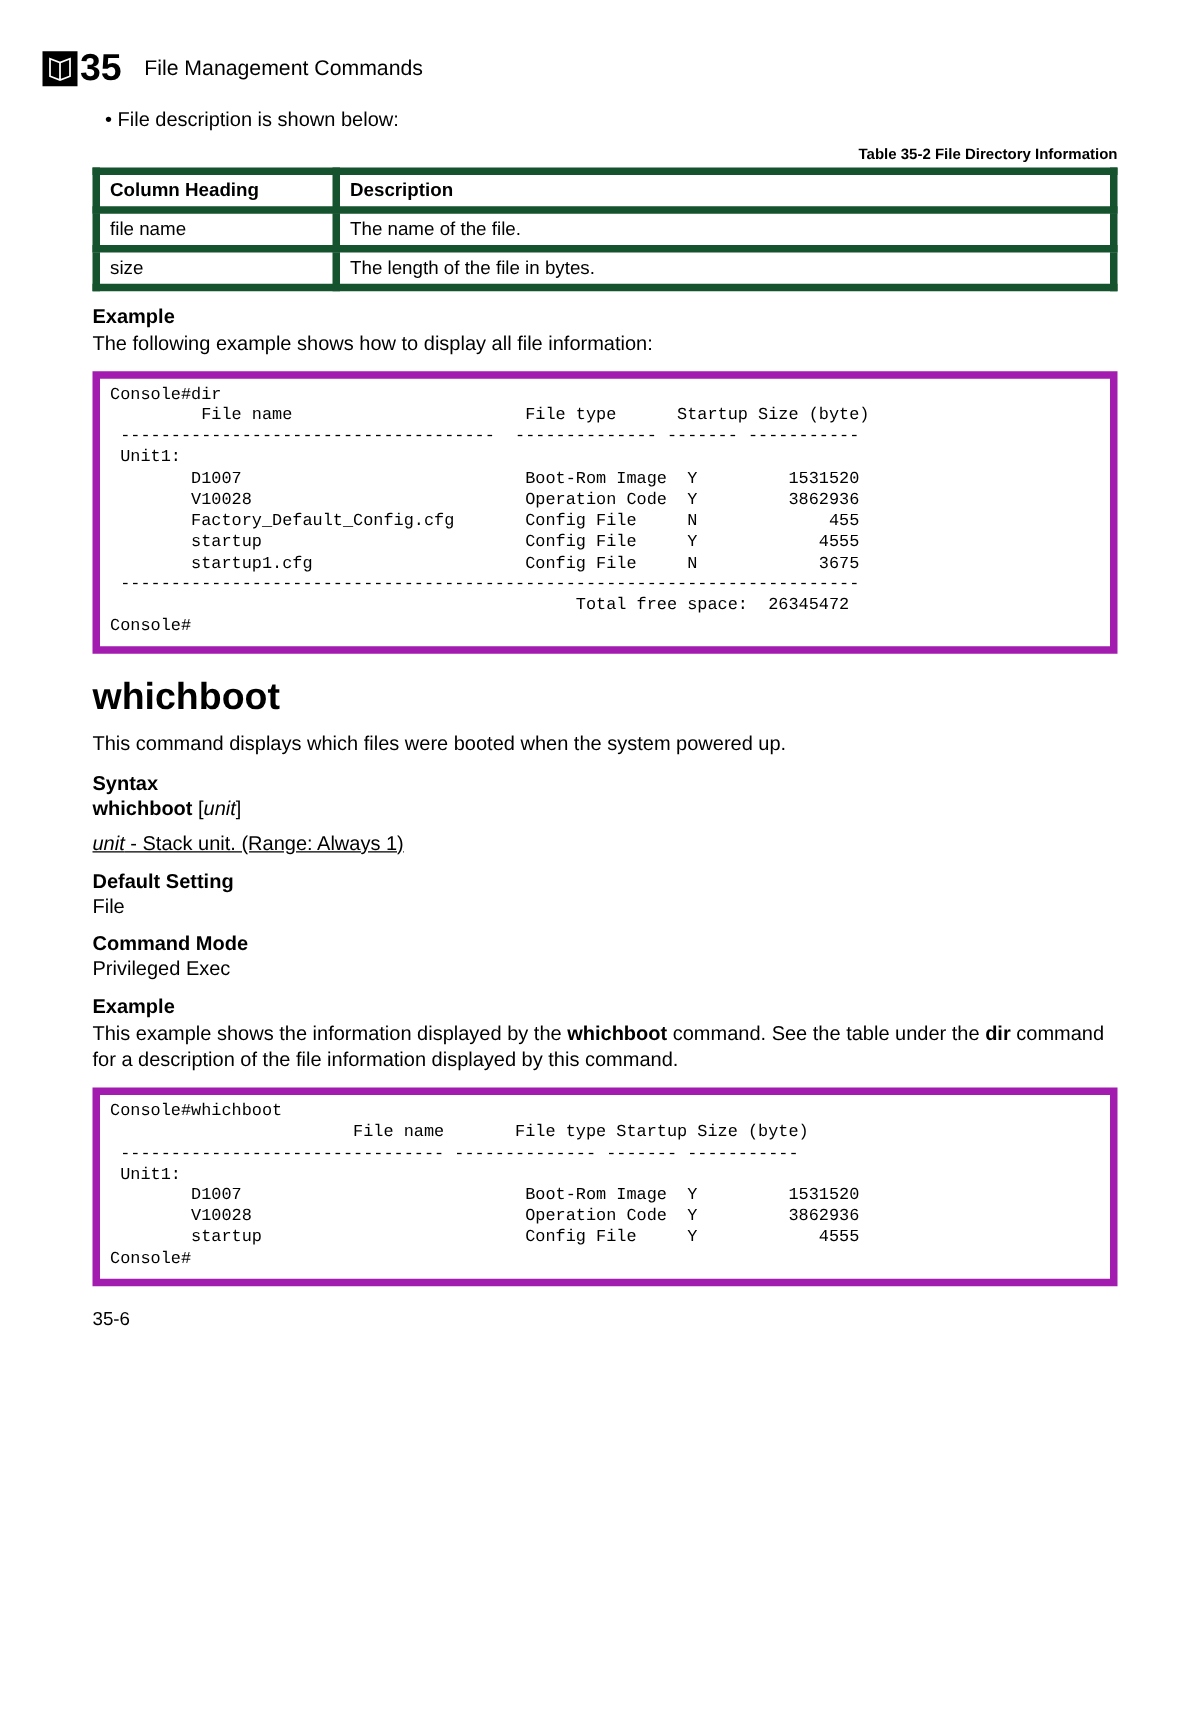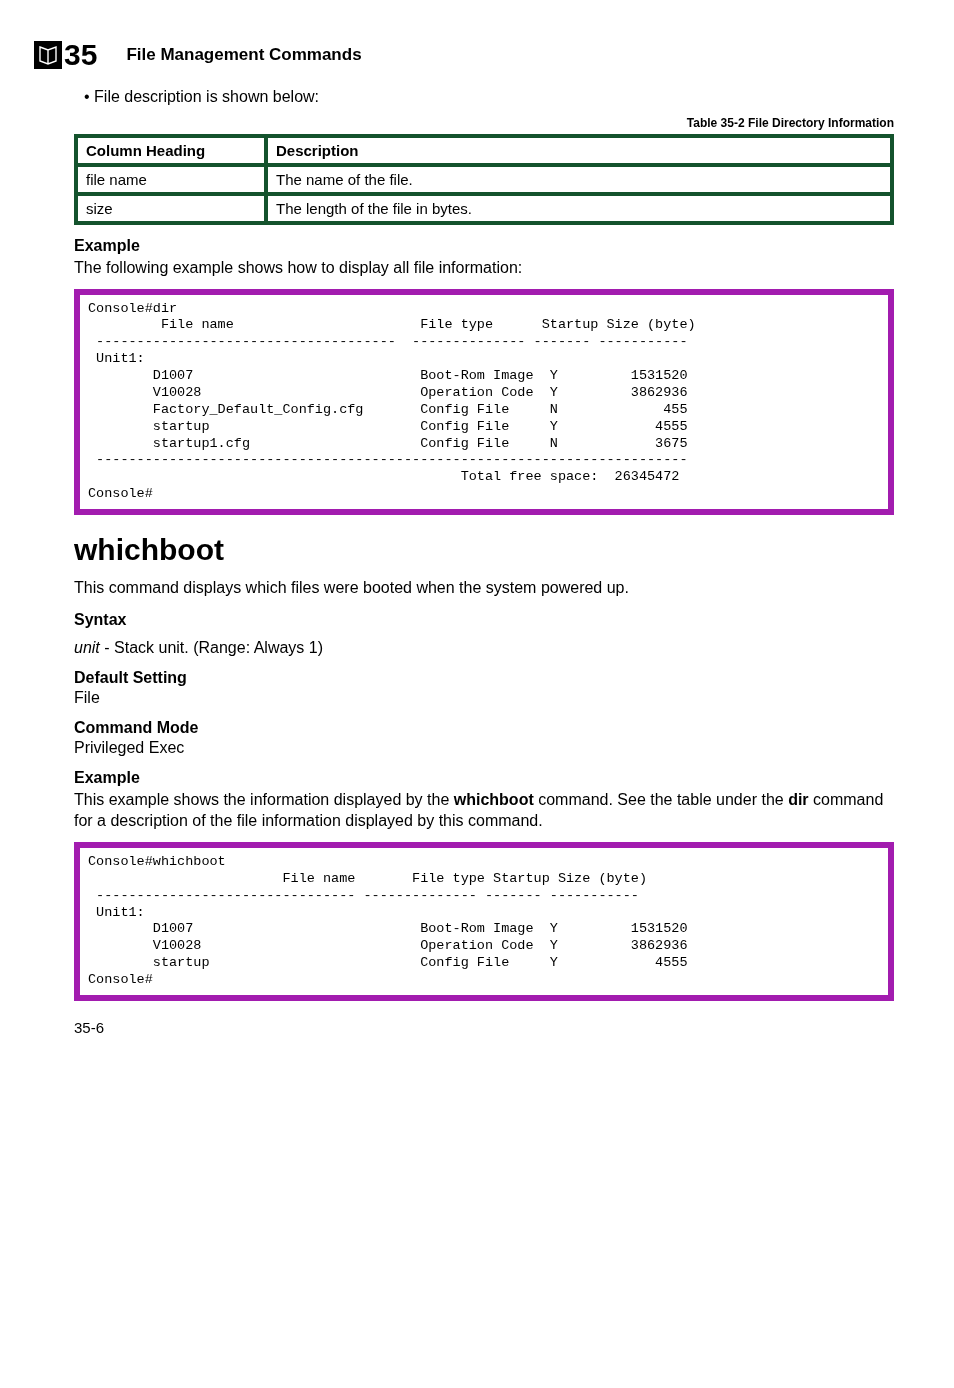--- a/index.html
+++ b/index.html
@@ -40,22 +40,22 @@
   }
   .chapnum-5 {
     font-family: "Arial Black", Arial, sans-serif;
     font-weight: 900;
     font-size: 30px;
     line-height: 1;
     margin-right: 10px;
   }
   .chaptitle {
     font-size: 17px;
-    font-weight: bold;
-    margin-left: 19px;
+    font-weight: normal;
+    margin-left: 8px;
   }
   ul.bullets {
     margin: 0 0 10px 10px;
     padding: 0;
     list-style: none;
   }
   ul.bullets li::before {
     content: "•  ";
   }
   ul.bullets li {
@@ -67,21 +67,21 @@
     font-weight: bold;
     font-size: 12px;
     margin: 10px 0 4px 0;
   }
   table.info {
     border-collapse: collapse;
     width: 100%;
     margin-bottom: 12px;
   }
   table.info th, table.info td {
-    border: 4px solid #14532d;
+    border: 6px solid #14532d;
     padding: 4px 8px;
     text-align: left;
     font-size: 15px;
   }
   table.info th {
     font-weight: bold;
   }
   h3.sec {
     font-size: 16px;
     font-weight: bold;
@@ -176,21 +176,25 @@
         startup1.cfg                     Config File     N            3675
  -------------------------------------------------------------------------
                                               Total free space:  26345472
 Console#</pre>
 
   <h1 class="cmd">whichboot</h1>
 
   <p class="body">This command displays which files were booted when the system powered up.</p>
 
   <h3 class="sec">Syntax</h3>
-  <p class="syntax-line indent2" style="margin-top:10px;">
+  <p class="syntax-line indent1">
+    <span class="b">whichboot</span>
+    <span> [</span><span class="i">unit</span><span>]</span>
+  </p>
+  <p class="syntax-line indent2" style="margin-top:10px;text-decoration:underline;">
     <span class="i">unit</span><span> - Stack unit. (Range: Always 1)</span>
   </p>
 
   <h3 class="sec">Default Setting</h3>
   <p class="syntax-line indent1">File</p>
 
   <h3 class="sec">Command Mode</h3>
   <p class="syntax-line indent1">Privileged Exec</p>
 
   <h3 class="sec">Example</h3>

